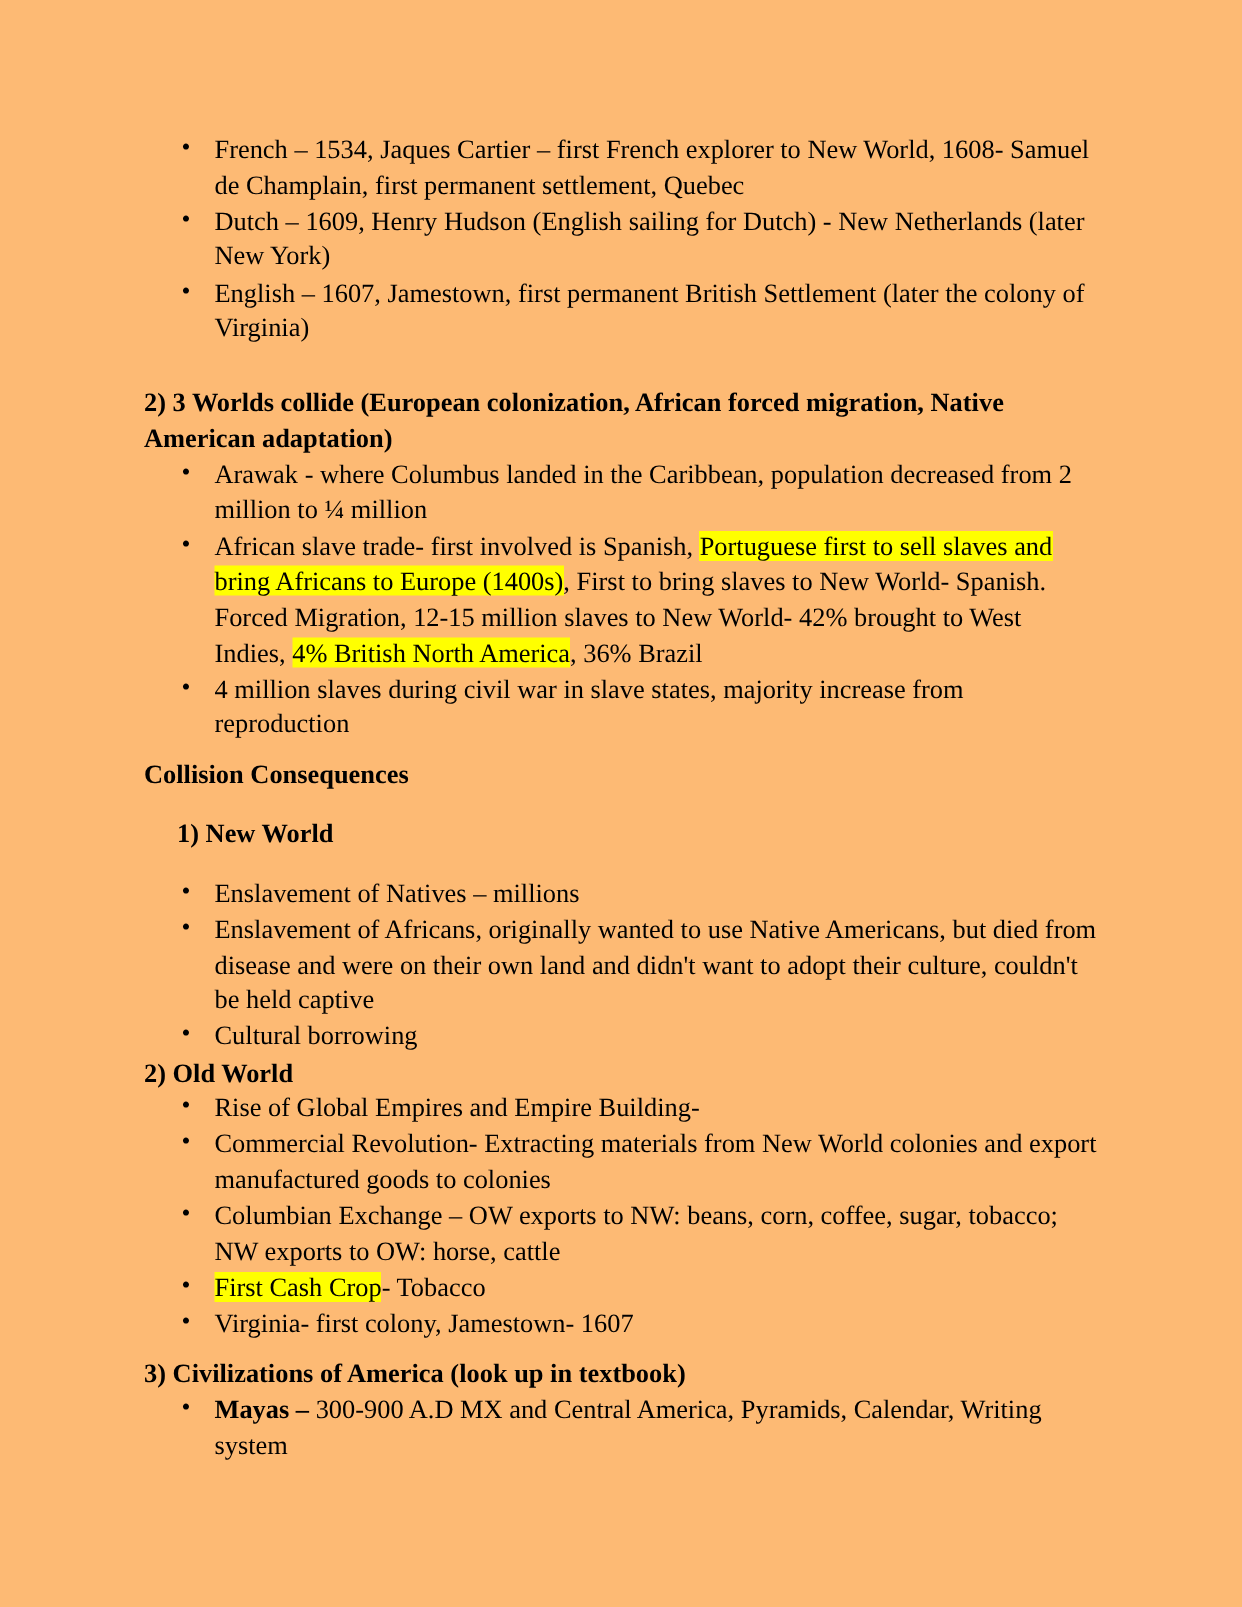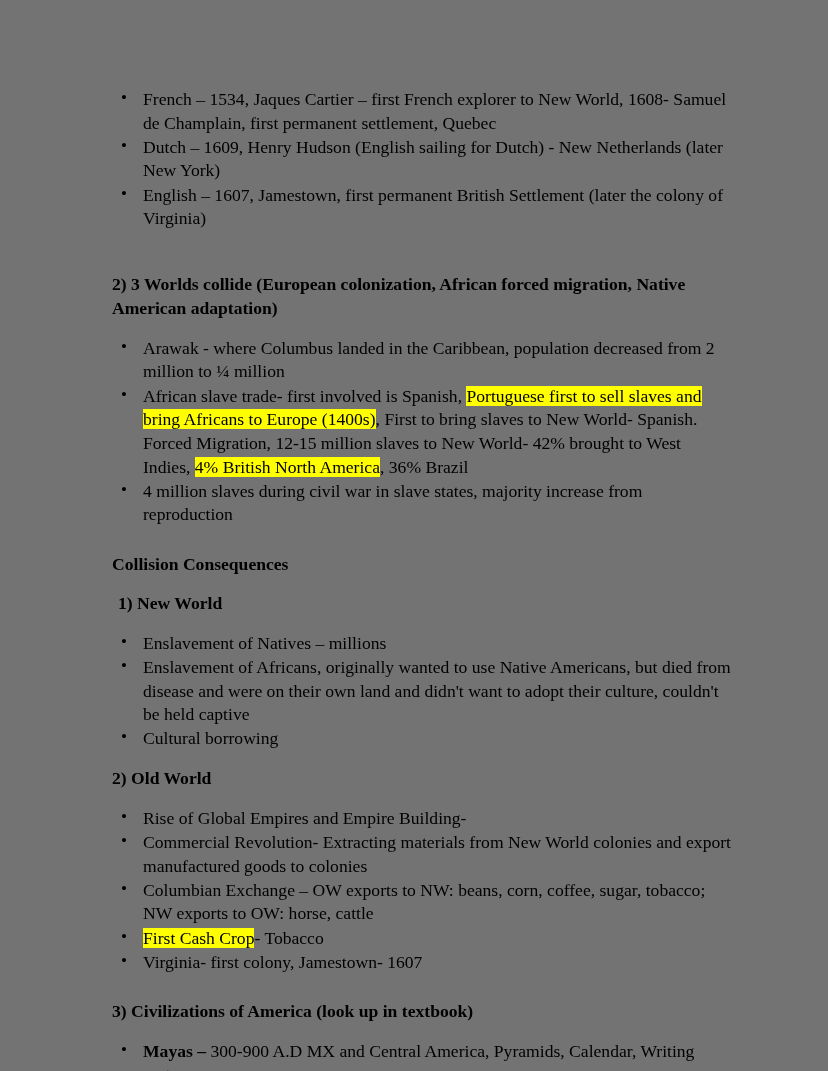--- a/index.html
+++ b/index.html
@@ -11,21 +11,21 @@
     width: 828px;
     height: 1071px;
     font-family: "Liberation Serif", serif;
     color: #000000;
     overflow: hidden;
   }
   .page {
     position: relative;
     width: 828px;
     height: 1071px;
-    background: #737373;
+    background: #fdba74;
     box-sizing: border-box;
     padding: 88px 96px 0 96px;
   }
   .doc {
     font-size: 17.6px;
     line-height: 1.345;
   }
   ul.bullets {
     list-style: none;
     margin: 0;
@@ -39,21 +39,21 @@
   ul.bullets > li::before {
     content: "\2022";
     position: absolute;
     left: 25px;
     top: -1px;
     font-size: 17px;
     line-height: 1.345;
   }
   .heading {
     font-weight: bold;
-    margin: 16px;
+    margin: 0;
   }
   .section-gap {
     height: 26px;
   }
   .small-gap {
     height: 9px;
   }
   .indent-heading {
     font-weight: bold;
     margin: 16px;

